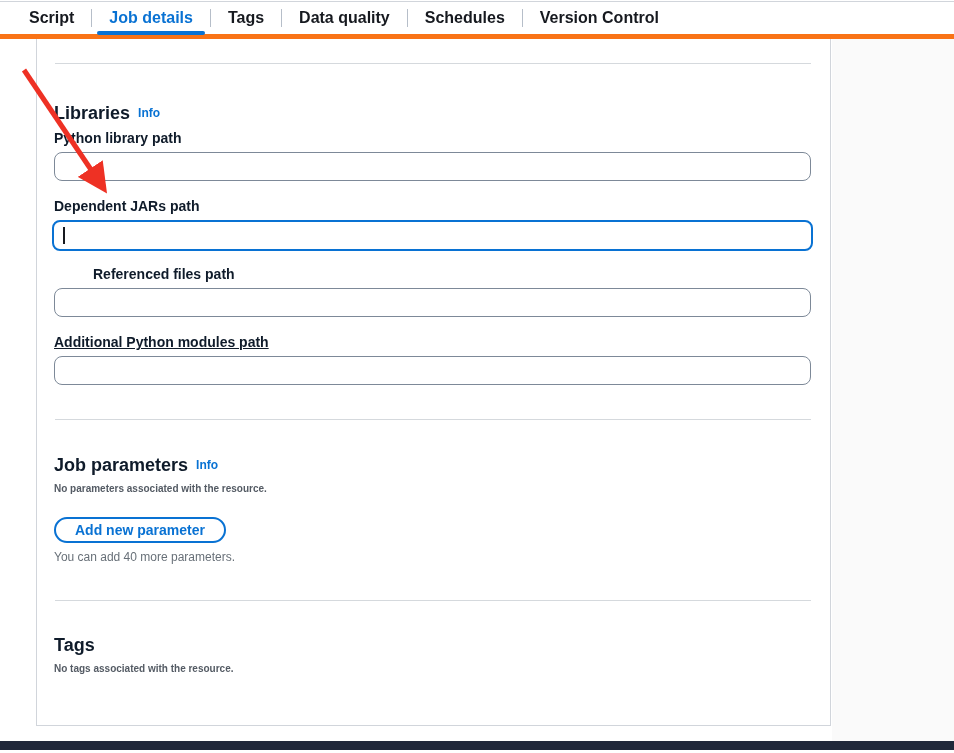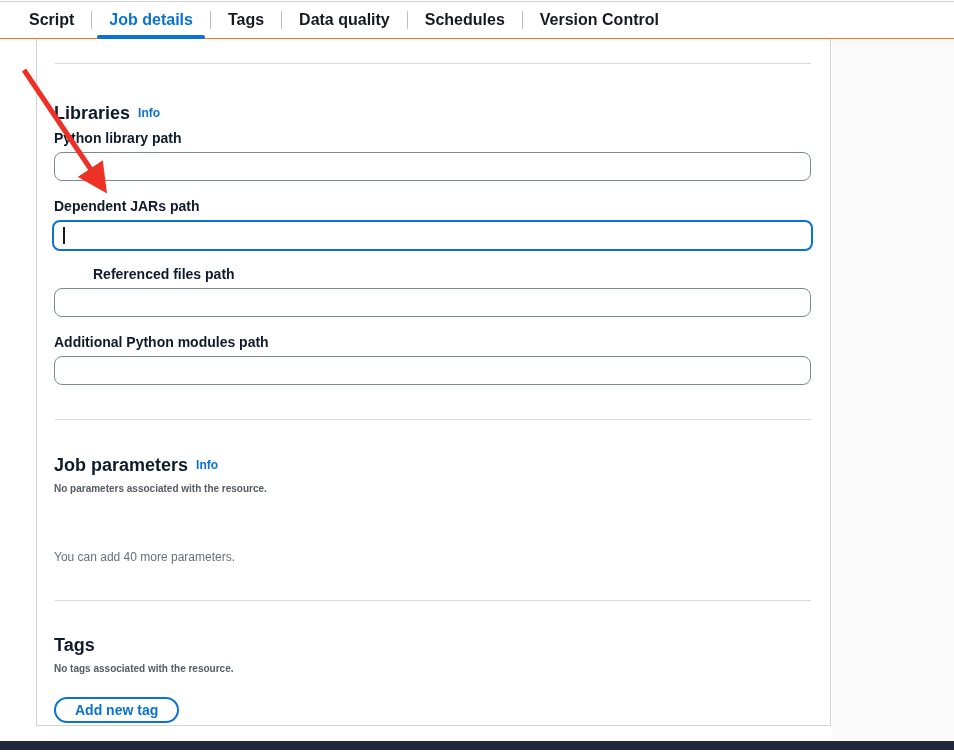--- a/index.html
+++ b/index.html
@@ -9,21 +9,21 @@
     font-family: "Liberation Sans", "DejaVu Sans", sans-serif;
     color: #16191f;
     overflow: hidden;
   }
   #stage { position: relative; width: 954px; height: 753px; }
 
   
   .topline { position: absolute; left: 0; top: 1px; width: 954px; height: 1px; background: #d1d5db; }
   .tabbar {
     position: absolute; left: 0; top: 2px; width: 954px; height: 37px;
-    background: #ffffff; border-bottom: 1px solid #f97316;
+    background: #ffffff; border-bottom: 5px solid #f97316;
     display: flex; align-items: stretch; padding-left: 12px;
   }
   .tab {
     position: relative; display: flex; align-items: center;
     padding: 0 17px; font-size: 16px; font-weight: bold;
     color: #16191f; cursor: pointer; white-space: nowrap;
   }
   .tab.active { color: #0972d3; }
   .tab.active::after {
     content: ""; position: absolute; left: 5px; right: 5px; bottom: -1px;
@@ -112,36 +112,36 @@
     <div class="field-label" style="top:91px;">Python library path</div>
     <input class="text-input" style="top: 113px;" type="text" value="">
 
     <div class="field-label" style="top:159px;">Dependent JARs path</div>
     <input class="text-input focused" style="top: 181px;" type="text" value="">
     <div class="caret" style="top:188px;"></div>
 
     <div class="field-label" style="top:227px;padding-left:39px;">Referenced files path</div>
     <input class="text-input" style="top: 249px;" type="text" value="">
 
-    <div class="field-label" style="top:295px;">Additional Python modules path</div>
+    <div class="field-label" style="top:295px;text-decoration:underline;">Additional Python modules path</div>
     <input class="text-input" style="top: 317px;" type="text" value="">
 
     <div class="hr" style="top:380px;"></div>
 
     <div class="section-title" style="top:416px;">
       <span>Job parameters</span><span class="info-link">Info</span>
     </div>
     <div class="empty-text" style="top:444px;">No parameters associated with the resource.</div>
+    <button class="pill-button" style="top:478px;">Add new parameter</button>
     <div class="hint-text" style="top:511px;">You can add 40 more parameters.</div>
 
     <div class="hr" style="top:561px;"></div>
 
     <div class="section-title" style="top:596px;">Tags</div>
     <div class="empty-text" style="top:624px;">No tags associated with the resource.</div>
-    <button class="pill-button" style="top:658px;">Add new tag</button>
 
   </div>
 
   <svg class="arrow-overlay" viewBox="0 0 160 220">
     <defs>
       <marker id="arrowhead" markerWidth="6" markerHeight="6" refX="4.2" refY="3" orient="auto">
         <path d="M0,0 L6,3 L0,6 Z" fill="#ee3124"></path>
       </marker>
     </defs>
     <line x1="24" y1="70" x2="102" y2="186" stroke="#ee3124" stroke-width="5" marker-end="url(#arrowhead)"></line>

